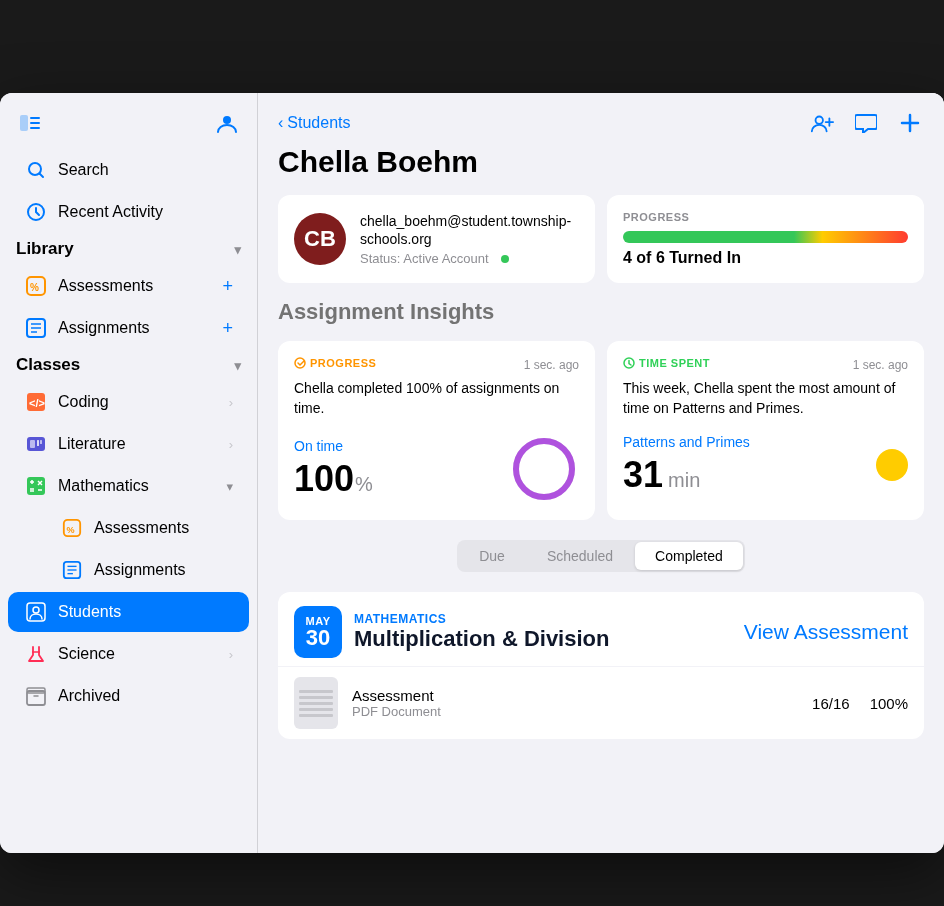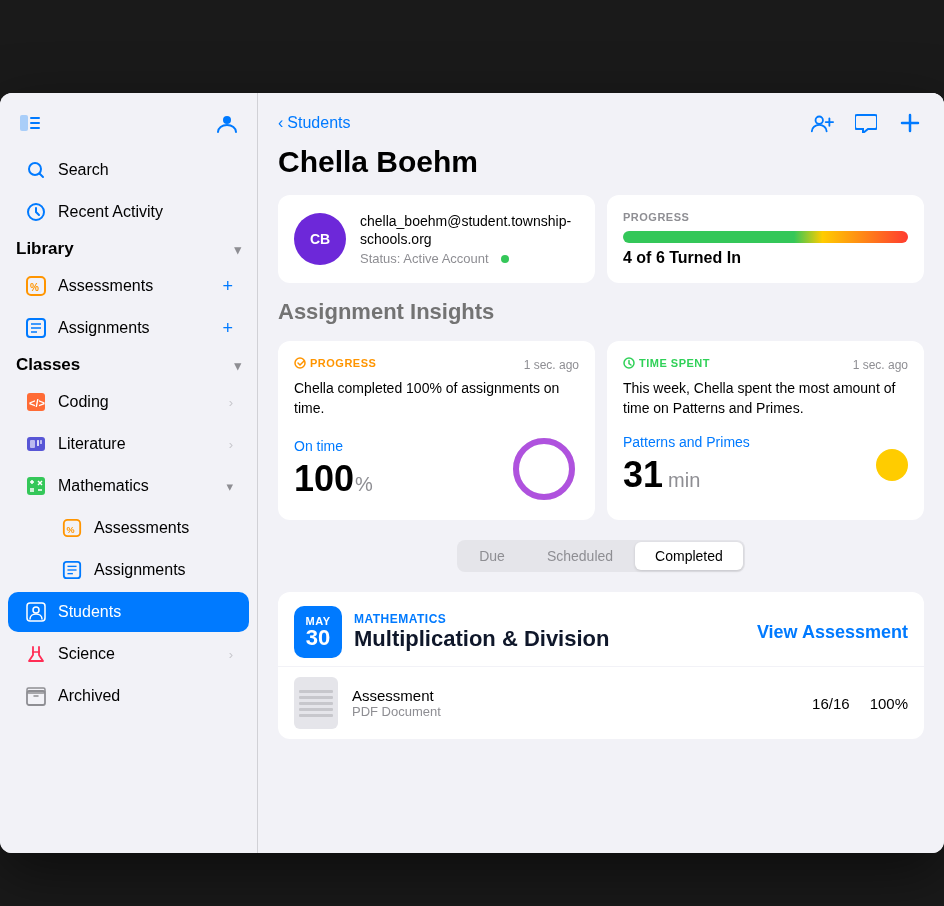--- a/index.html
+++ b/index.html
@@ -172,25 +172,25 @@
     }
     .profile-card {
       display: flex;
       align-items: center;
       gap: 14px;
     }
     .avatar {
       width: 52px;
       height: 52px;
       border-radius: 50%;
-      background: #6d28d9;
+      background: #7f1d1d;
       display: flex;
       align-items: center;
       justify-content: center;
-      font-size: 14px;
+      font-size: 22px;
       font-weight: 600;
       color: #fff;
       flex-shrink: 0;
     }
     .profile-info .email {
       font-size: 14px;
       color: #000;
       font-weight: 500;
       line-height: 1.3;
     }
@@ -373,22 +373,22 @@
     }
     .assignment-name {
       font-size: 22px;
       font-weight: 700;
       color: #0f172a;
     }
     .view-assessment-btn {
       background: transparent;
       color: #007aff;
       border: none;
-      font-size: 18px;
-      font-weight: 700;
+      font-size: 21px;
+      font-weight: 400;
       cursor: pointer;
       white-space: nowrap;
       margin-left: 38px;
     }
     .assignment-item {
       display: flex;
       align-items: center;
       padding: 10px 16px;
       gap: 14px;
       border-top: 1px solid #f2f2f7;

